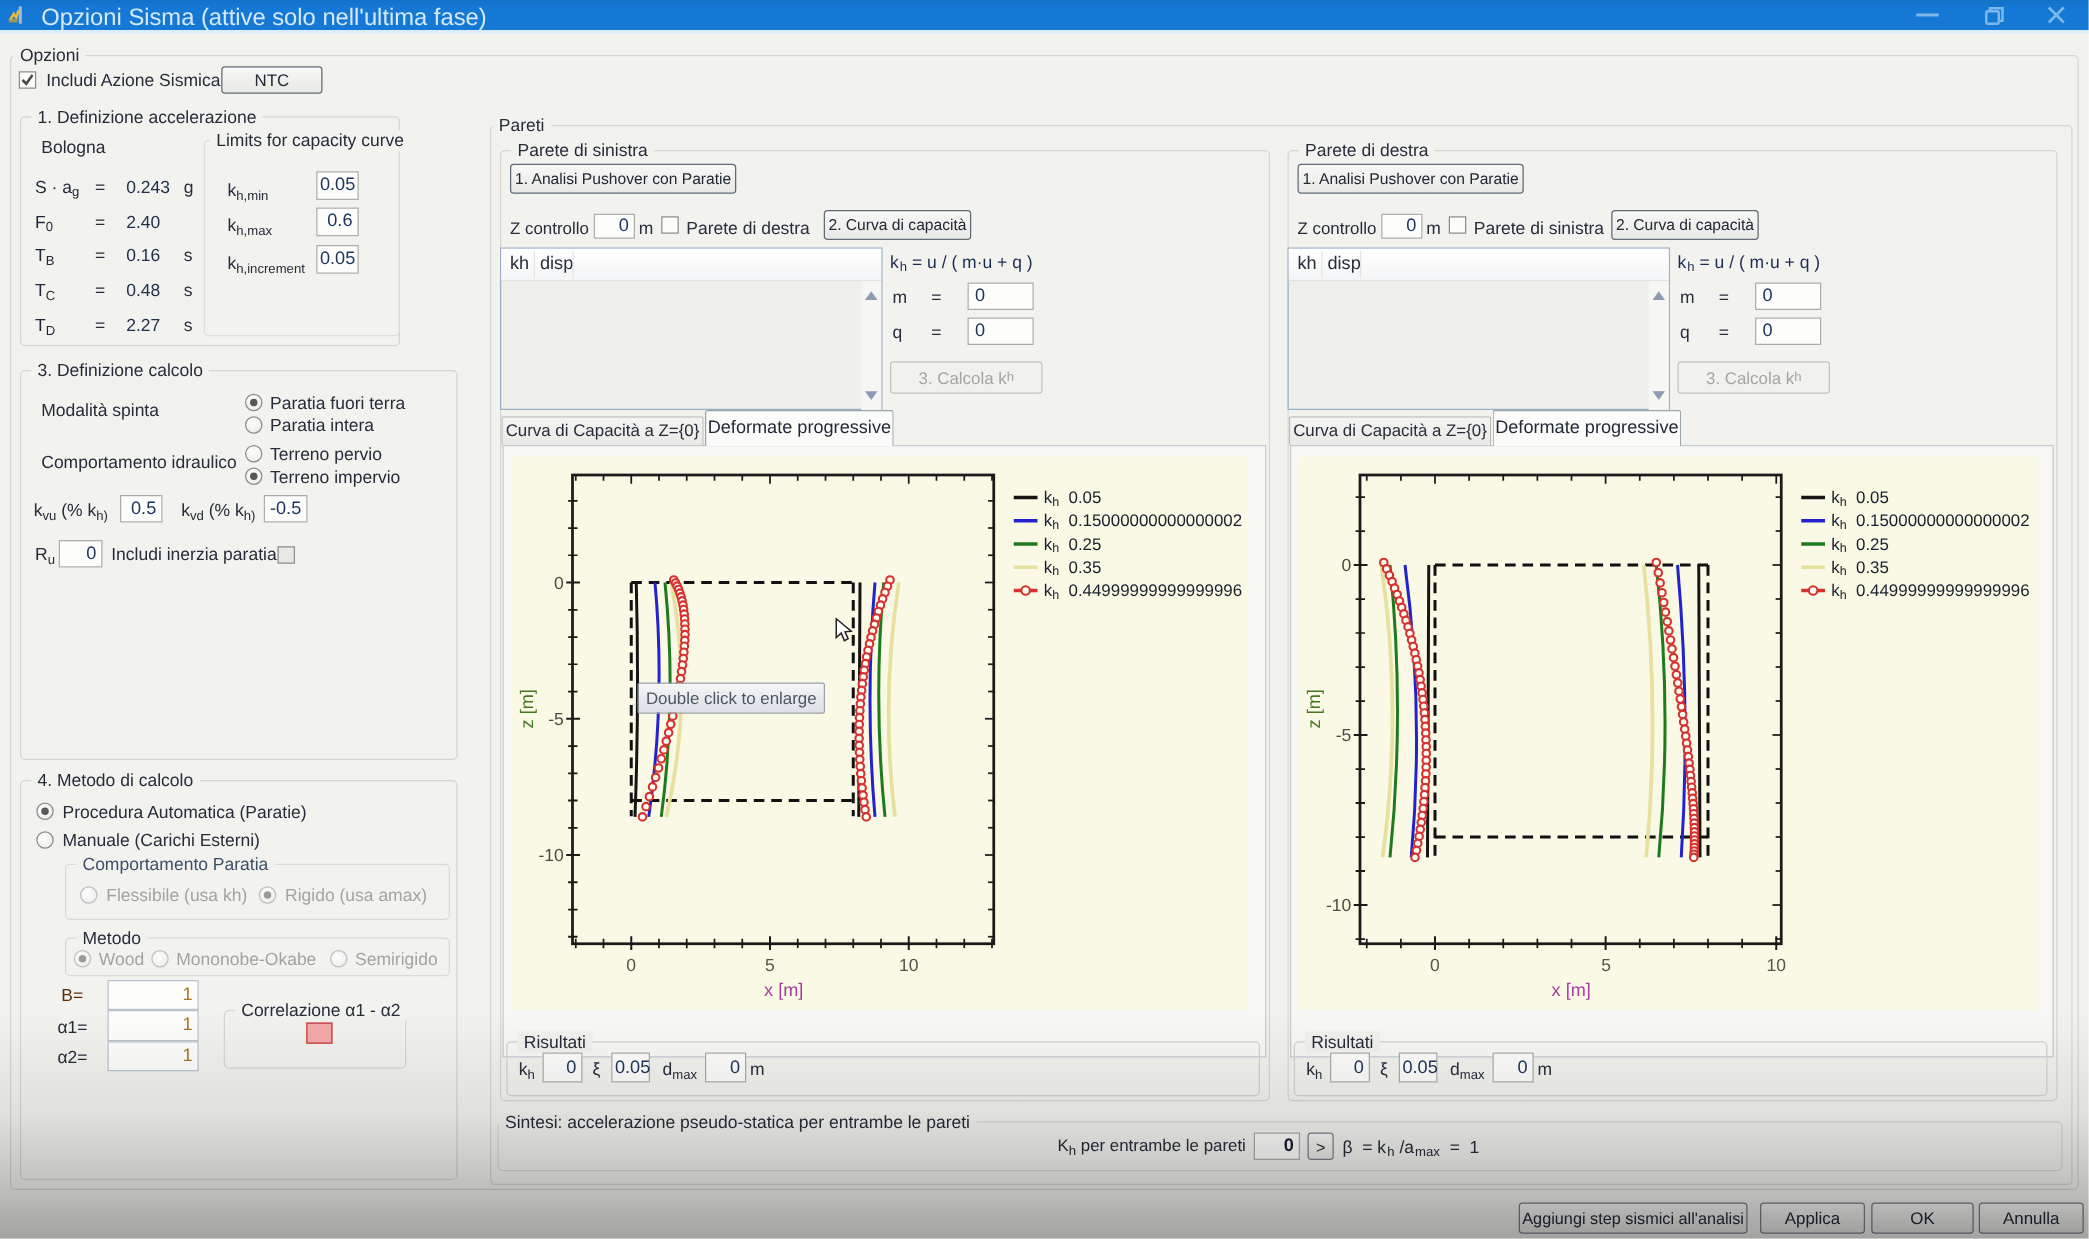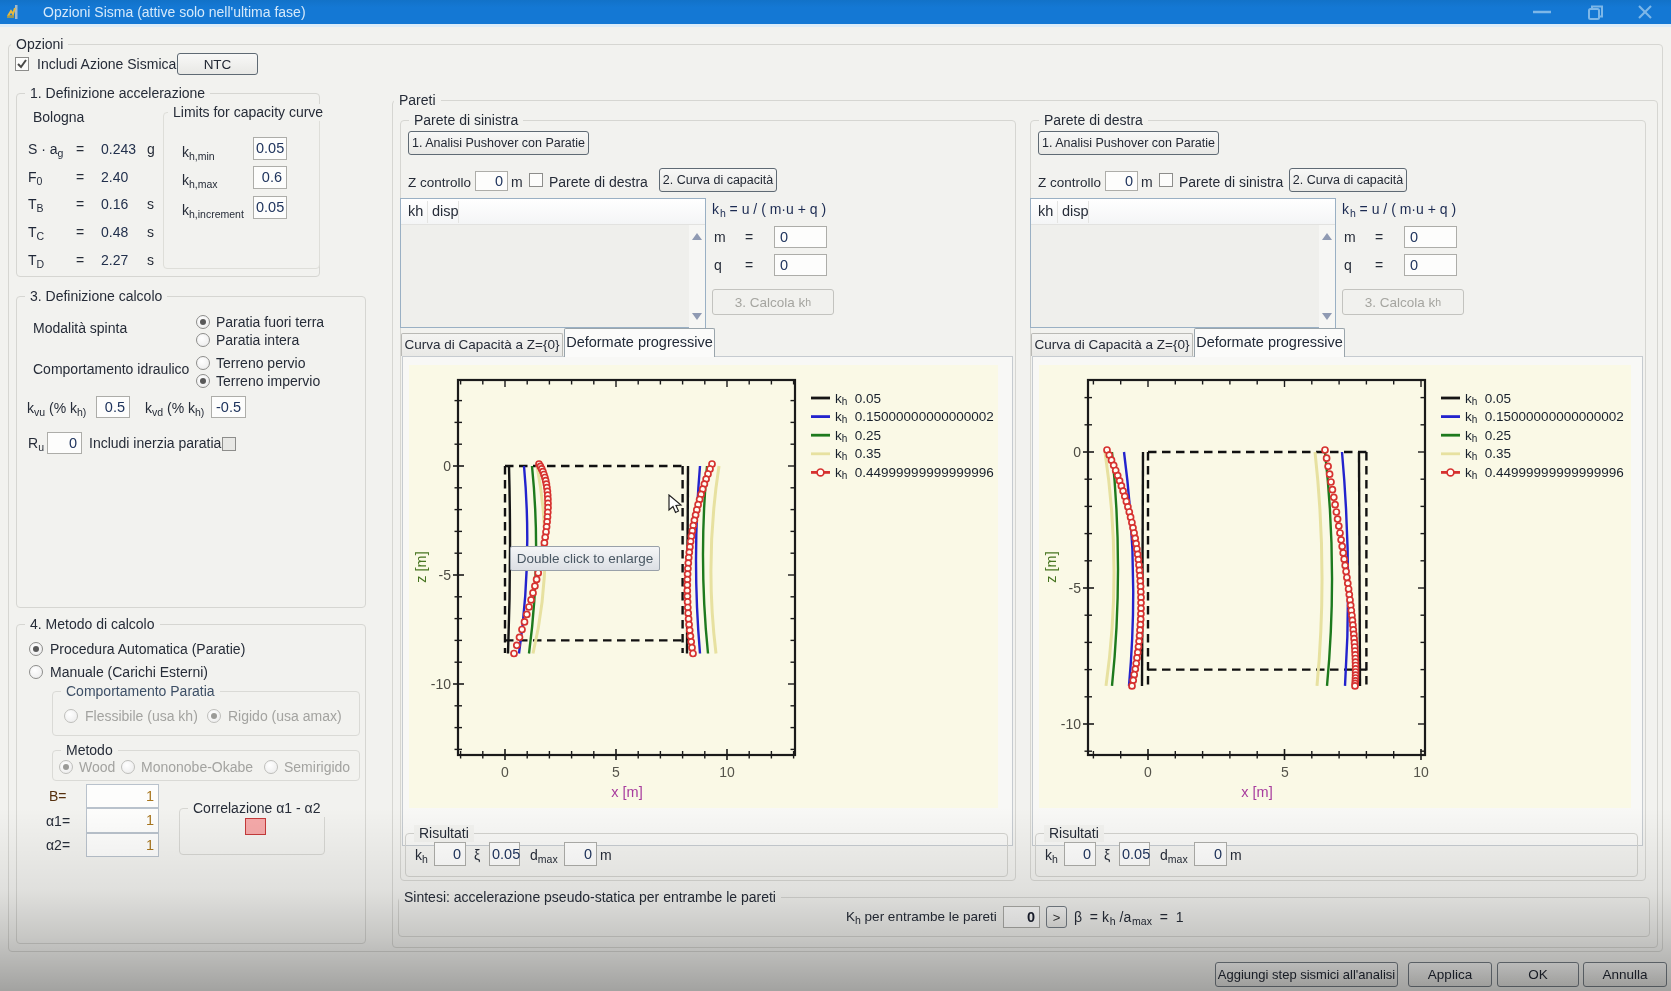--- a/index.html
+++ b/index.html
@@ -17,21 +17,21 @@
 .chk{position:absolute;width:14px;height:14px;border:1px solid #8d8d8b;background:#fcfcfb}
 .sub{font-size:10.5px;vertical-align:-3px}
 </style></head><body>
 <div class="win">
 <div class="abs" style="left:0;top:0;width:1671px;height:24px;background:linear-gradient(#1272c8,#1478d4 30%,#1478d4)">
       <svg width="22" height="18" style="position:absolute;left:6px;top:3px">
         <rect x="9" y="2" width="2.5" height="14" fill="#b9c4cc" opacity=".85"></rect>
         <path d="M2 13 L5 8 L7 11 L9 5" stroke="#e8b93c" stroke-width="2" fill="none"></path>
         <rect x="1" y="12" width="7" height="3" fill="#caa42c" opacity=".7"></rect>
       </svg>
-      <div class="abs" style="left:43px;top:4px;font-size:14px;color:#d5e9fa">Opzioni Sisma (attive solo nell'ultima fase)</div>
+      <div class="abs" style="left:33px;top:4px;font-size:19px;color:#d5e9fa">Opzioni Sisma (attive solo nell'ultima fase)</div>
       <svg width="160" height="24" style="position:absolute;left:1511px;top:0">
         <line x1="22" y1="12" x2="40" y2="12" stroke="#7db7e8" stroke-width="2.5"></line>
         <g stroke="#7db7e8" stroke-width="2" fill="none">
           <rect x="78" y="9" width="10" height="10" rx="1.5"></rect>
           <path d="M81 9 V6.5 H91 V16.5 H88"></path>
         </g>
         <g stroke="#7db7e8" stroke-width="2.1">
           <line x1="128" y1="6" x2="140" y2="18"></line>
           <line x1="140" y1="6" x2="128" y2="18"></line>
         </g>

